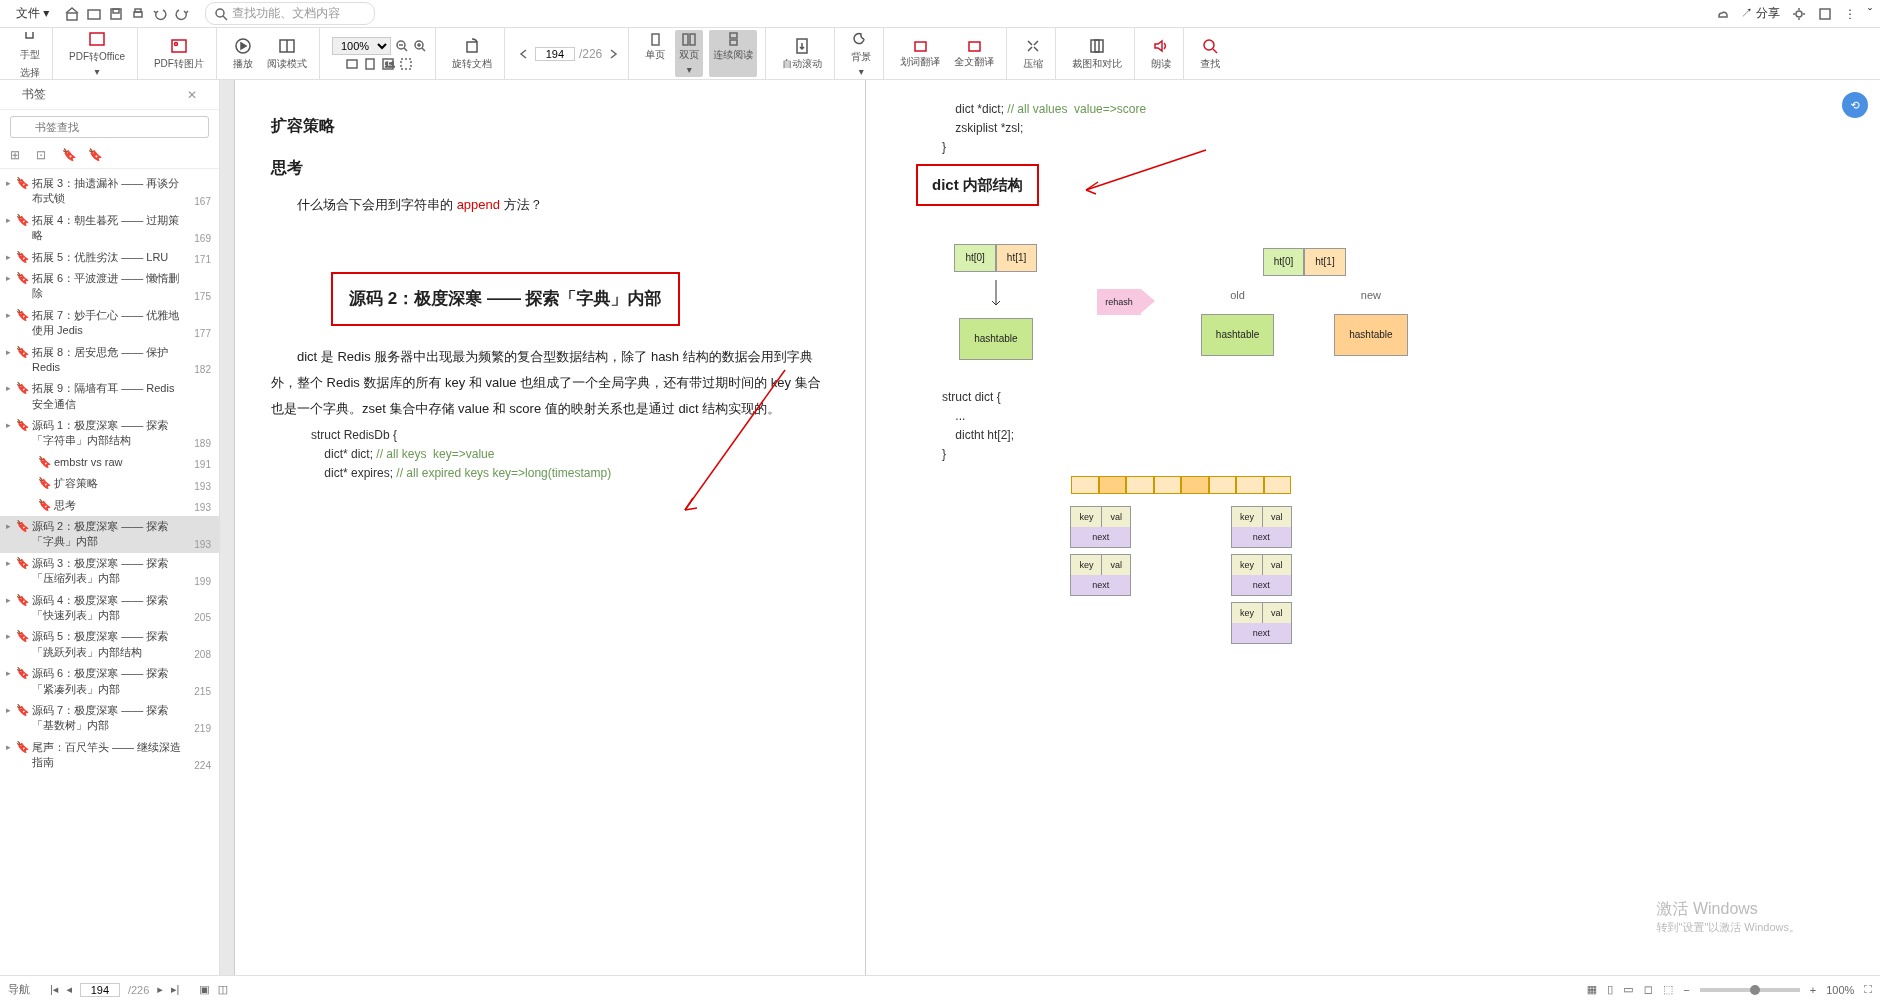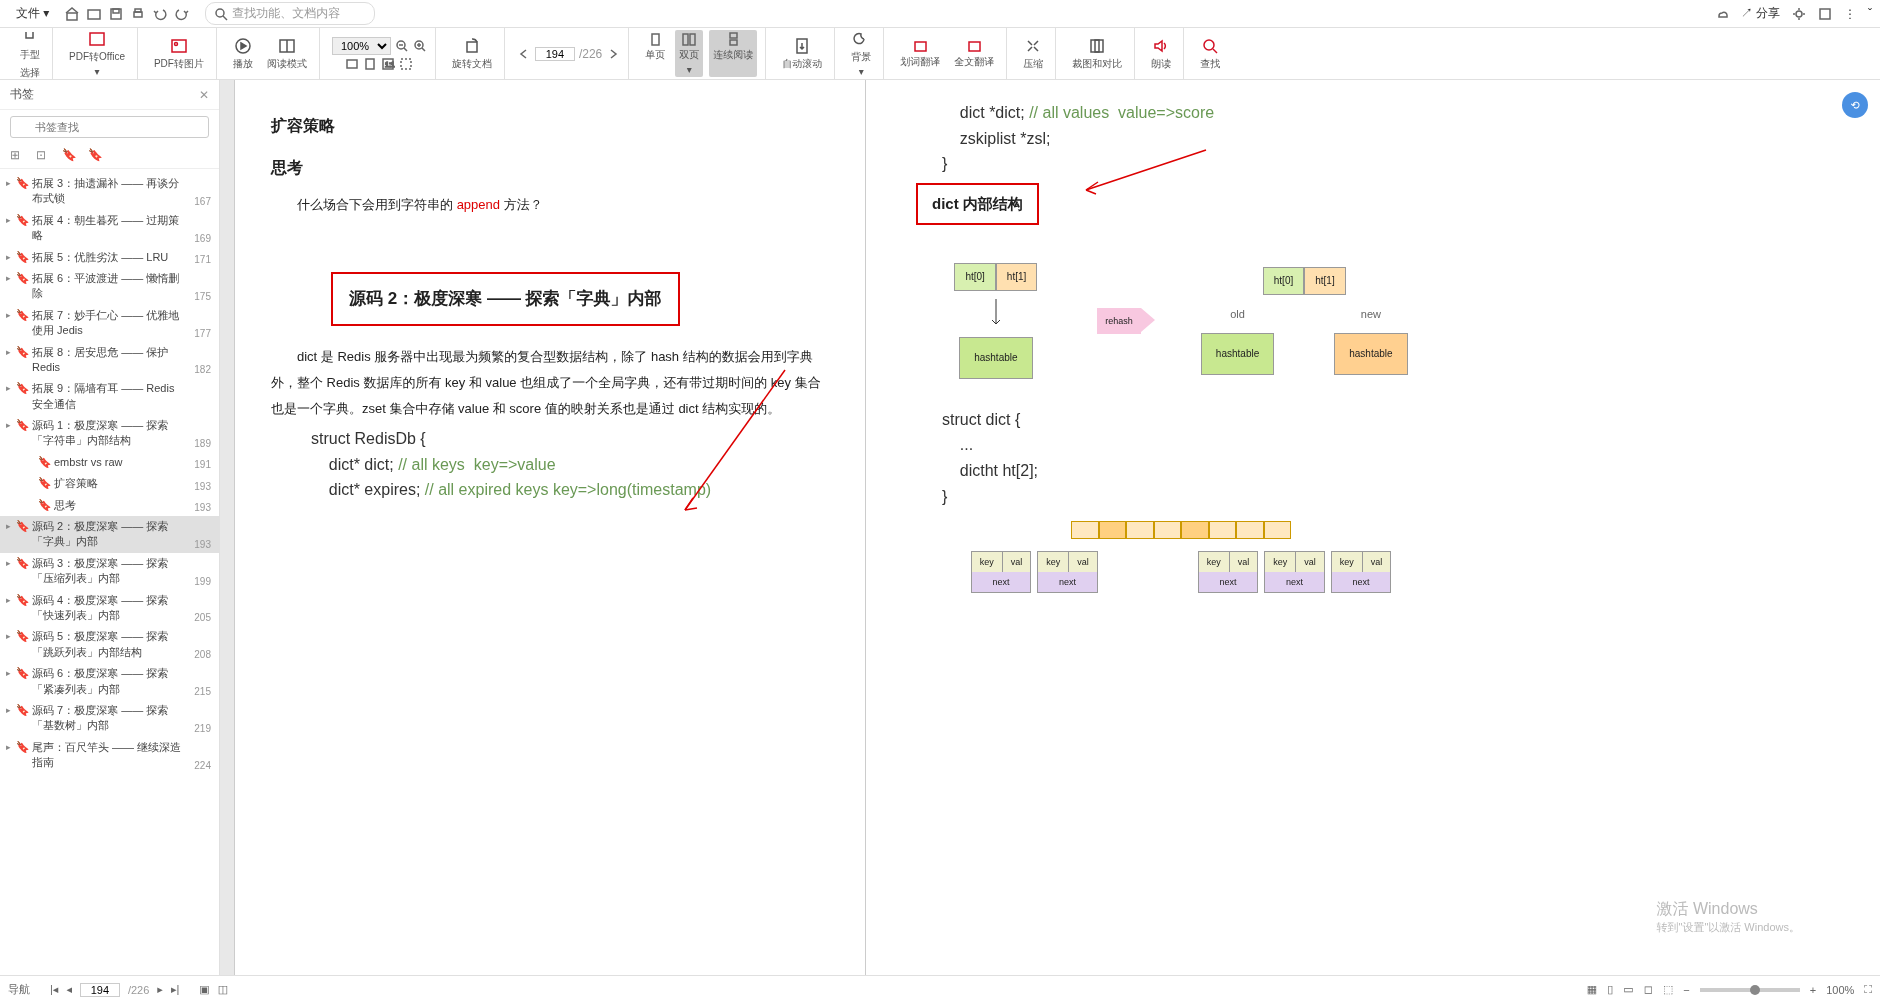--- a/index.html
+++ b/index.html
@@ -19,21 +19,21 @@
 .ribbon .group.nb { border-right: none; }
 .ribbon .btn { display: flex; flex-direction: column; align-items: center; gap: 2px; padding: 2px 4px; cursor: pointer; font-size: 10px; color: #555; }
 .ribbon .btn-row { display: flex; gap: 6px; }
 .ribbon .page-input { width: 40px; border: 1px solid #ccc; text-align: center; font-size: 11px; }
 .ribbon .zoom-select { border: 1px solid #ccc; padding: 1px 4px; font-size: 11px; }
 .ribbon .toggle-active { background: #d0d0d0; border-radius: 2px; }
 
 .main { display: flex; height: 895px; }
 
 .sidebar { width: 220px; border-right: 1px solid #e0e0e0; display: flex; flex-direction: column; }
-.sidebar-header { display: flex; align-items: center; padding: 6px 10px; border-bottom: 1px solid #eee; }
+.sidebar-header { display: flex; align-items: center; padding: 6px 22px; border-bottom: 1px solid #eee; }
 .sidebar-header .title { flex: 1; font-size: 12px; color: #555; }
 .sidebar-search { padding: 6px 10px; }
 .sidebar-search input { width: 100%; padding: 4px 24px; border: 1px solid #ccc; border-radius: 3px; font-size: 11px; }
 .sidebar-tools { display: flex; gap: 10px; padding: 4px 10px; border-bottom: 1px solid #eee; }
 .sidebar-tools .t { width: 16px; height: 16px; cursor: pointer; color: #888; }
 .bookmark-list { flex: 1; overflow: auto; padding: 4px 0; }
 .bm-item { display: flex; align-items: flex-start; padding: 3px 6px; cursor: pointer; font-size: 11px; color: #444; position: relative; }
 .bm-item.selected { background: #e0e0e0; }
 .bm-item .expand { width: 10px; flex-shrink: 0; color: #888; font-size: 9px; margin-top: 2px; }
 .bm-item .ic { width: 12px; flex-shrink: 0; margin-right: 4px; color: #888; margin-top: 1px; }
@@ -42,21 +42,21 @@
 .bm-item.child { padding-left: 28px; }
 
 .content { flex: 1; background: #f5f5f5; display: flex; position: relative; overflow: hidden; }
 .content .vrule { width: 15px; background: #e8e8e8; border-right: 1px solid #ccc; }
 .pages { flex: 1; display: flex; gap: 0; padding: 0; overflow: auto; background: #fff; }
 .page { width: 630px; background: #fff; padding: 20px 36px; font-size: 13px; line-height: 2; color: #222; position: relative; }
 .page h2 { font-size: 16px; font-weight: bold; margin: 10px 0 8px; }
 .page p { text-indent: 2em; margin: 4px 0; }
 .page .box-title { border: 2px solid #d00; padding: 8px 16px; font-size: 17px; font-weight: bold; display: inline-block; margin: 50px 0 14px 60px; }
 .page .box-title2 { border: 2px solid #d00; padding: 4px 14px; font-size: 15px; font-weight: bold; display: inline-block; margin: 6px 0 10px 14px; }
-.page pre { font-family: Consolas, monospace; font-size: 16px; line-height: 1.6; padding-left: 40px; text-indent: 0; color: #333; }
+.page pre { font-family: Consolas, monospace; font-size: 12px; line-height: 1.6; padding-left: 40px; text-indent: 0; color: #333; }
 .page pre .c { color: #6a9955; }
 .page .kw { color: #d00; }
 .arrow-red { position: absolute; width: 120px; height: 160px; }
 .page-divider { width: 1px; background: #ccc; }
 
 .diagram { display: flex; justify-content: center; gap: 60px; margin: 28px 0; align-items: center; }
 .diag-col { display: flex; flex-direction: column; align-items: center; gap: 8px; }
 .ht-pair { display: flex; }
 .ht-cell { border: 1px solid #999; padding: 3px 10px; font-size: 10px; background: #fff; }
 .ht-cell.g { background: #d8f0b0; }
@@ -65,21 +65,21 @@
 .hash-box.g { background: #c8e890; }
 .hash-box.o { background: #ffd090; }
 .rehash { background: #f8c8e0; padding: 4px 8px; font-size: 9px; position: relative; }
 .rehash::after { content: ""; position: absolute; right: -14px; top: 0; border-left: 14px solid #f8c8e0; border-top: 12px solid transparent; border-bottom: 12px solid transparent; }
 .small-label { font-size: 11px; color: #666; }
 
 .hash-array { display: flex; margin: 12px auto; width: 220px; }
 .hash-array .cell { flex: 1; height: 18px; border: 1px solid #c90; background: #ffe8c0; }
 .hash-array .cell.d { background: #ffd080; }
 .node-chain { display: flex; justify-content: center; gap: 100px; }
-.chain { display: flex; gap: 6px; align-items: center; }
+.chain { display: flex; flex-direction: column; gap: 6px; align-items: center; }
 .node { border: 1px solid #999; font-size: 9px; }
 .node .kv { display: flex; }
 .node .kv span { padding: 1px 8px; border-right: 1px solid #999; background: #f0f0d0; }
 .node .kv span:last-child { border-right: none; }
 .node .next { padding: 1px 8px; background: #e0d0f0; text-align: center; }
 
 .fab { position: absolute; right: 12px; top: 12px; width: 26px; height: 26px; background: #4a90e2; border-radius: 50%; color: #fff; display: flex; align-items: center; justify-content: center; font-size: 11px; }
 
 .statusbar { height: 28px; border-top: 1px solid #e0e0e0; display: flex; align-items: center; padding: 0 8px; font-size: 11px; color: #666; }
 .statusbar .nav { display: flex; align-items: center; gap: 8px; margin-left: 20px; }

